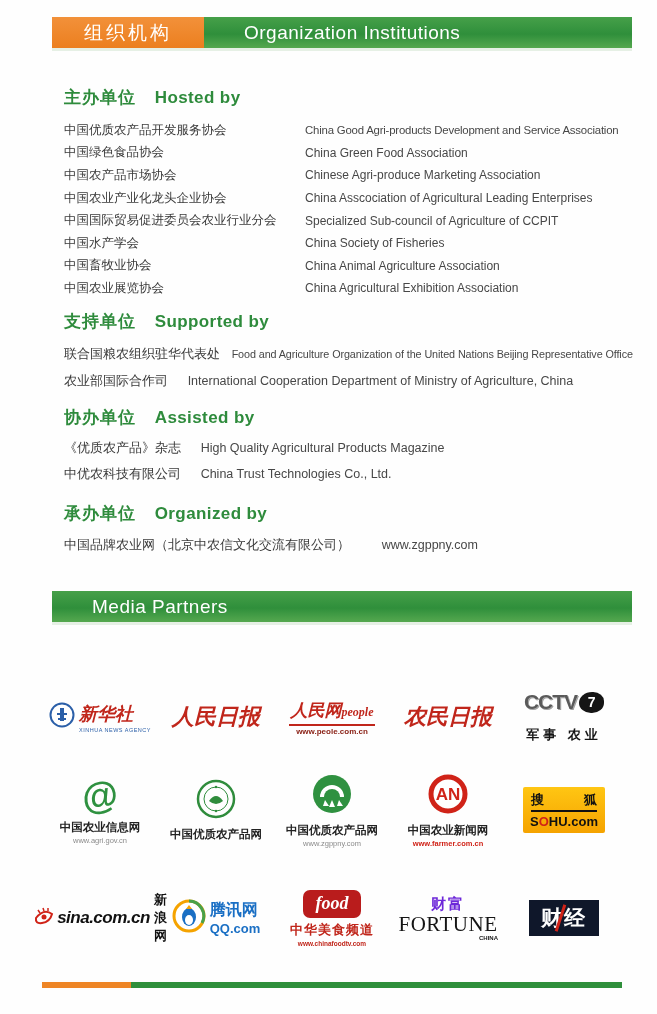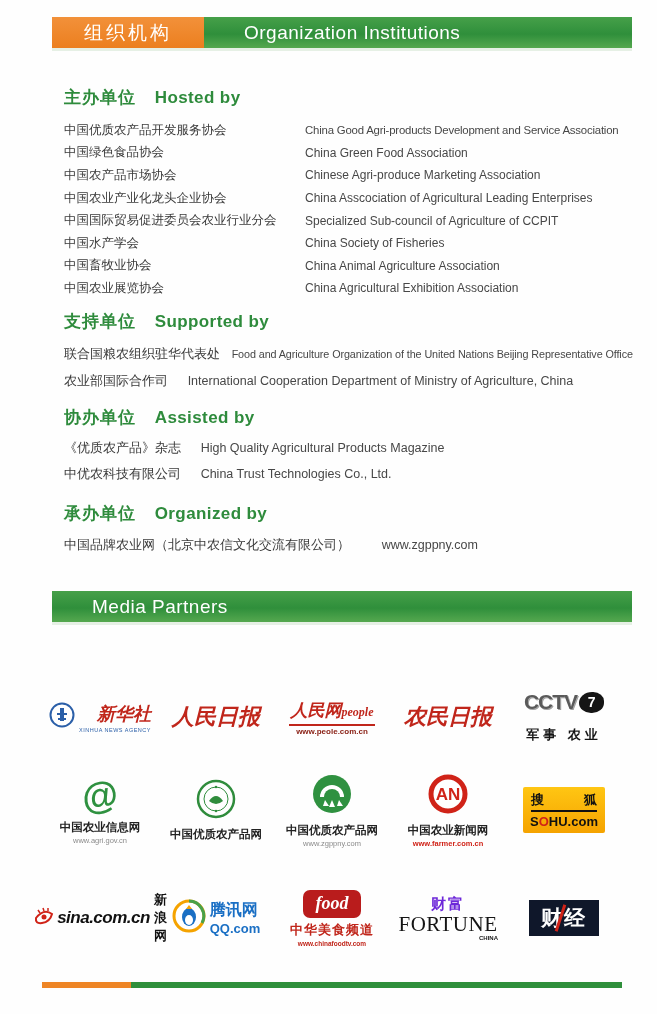--- a/index.html
+++ b/index.html
@@ -42,21 +42,21 @@
   .row1 .cell{height:82px;}
   .row2 .cell{height:104px;}
   .row3 .cell{height:96px;margin-top:8px;}
 
   .red-script{font-family:"Liberation Serif","DejaVu Serif",serif;font-style:italic;font-weight:bold;color:#c0261b;}
   .logo-label{font-size:11.5px;font-weight:bold;color:#222;margin-top:4px;white-space:nowrap;}
   .logo-url{font-size:7.5px;color:#8a8a8a;margin-top:1px;white-space:nowrap;}
 
   
   .xinhua-wrap{display:flex;align-items:center;}
-  .xinhua-txt{display:flex;flex-direction:column;align-items:flex-end;margin-left:4px;}
+  .xinhua-txt{display:flex;flex-direction:column;align-items:flex-start;margin-left:4px;}
   .xinhua-name{font-size:18px;}
   .xinhua-cap{font-size:5.5px;color:#2b5fa8;letter-spacing:.5px;margin-top:1px;}
 
   
   .people-line{width:86px;border-top:2px solid #c0261b;margin:2px 0 1px 0;}
   .people-url{font-size:8px;color:#8b2318;font-weight:bold;}
 
   
   .cctv-top{display:flex;align-items:center;}
   .cctv-txt{font-size:21px;font-weight:bold;color:#5a5a5a;letter-spacing:-1px;

